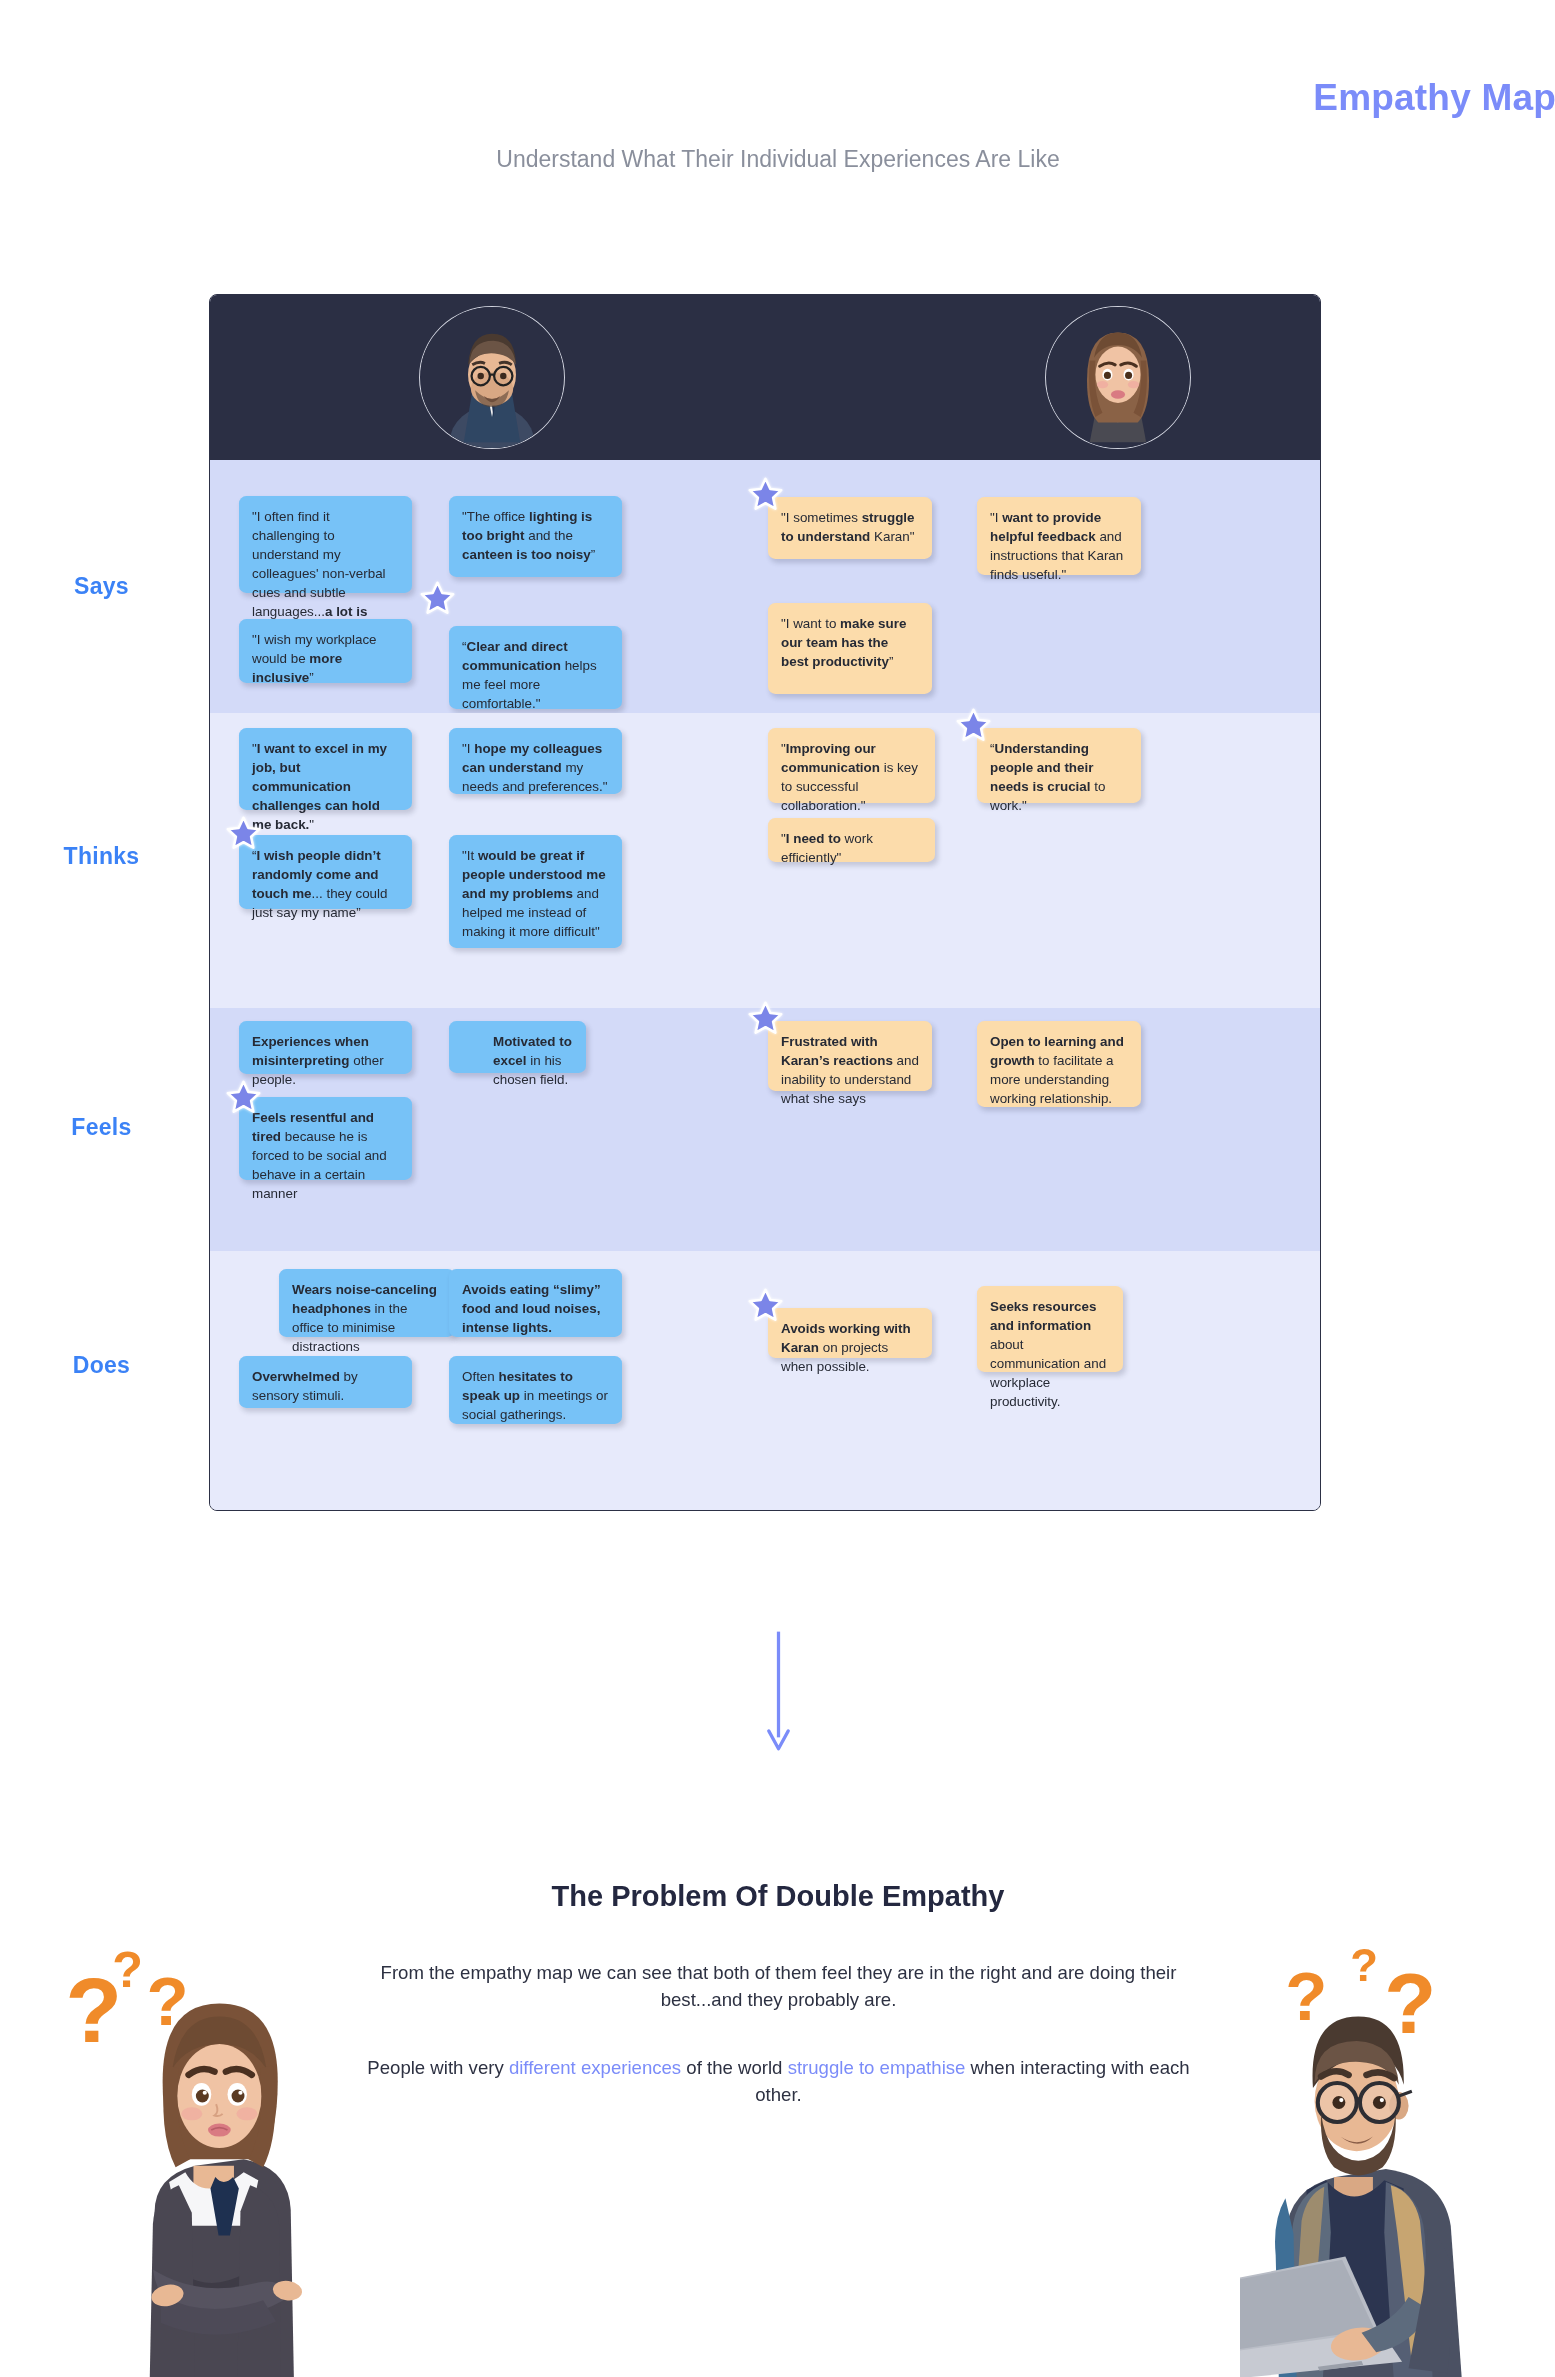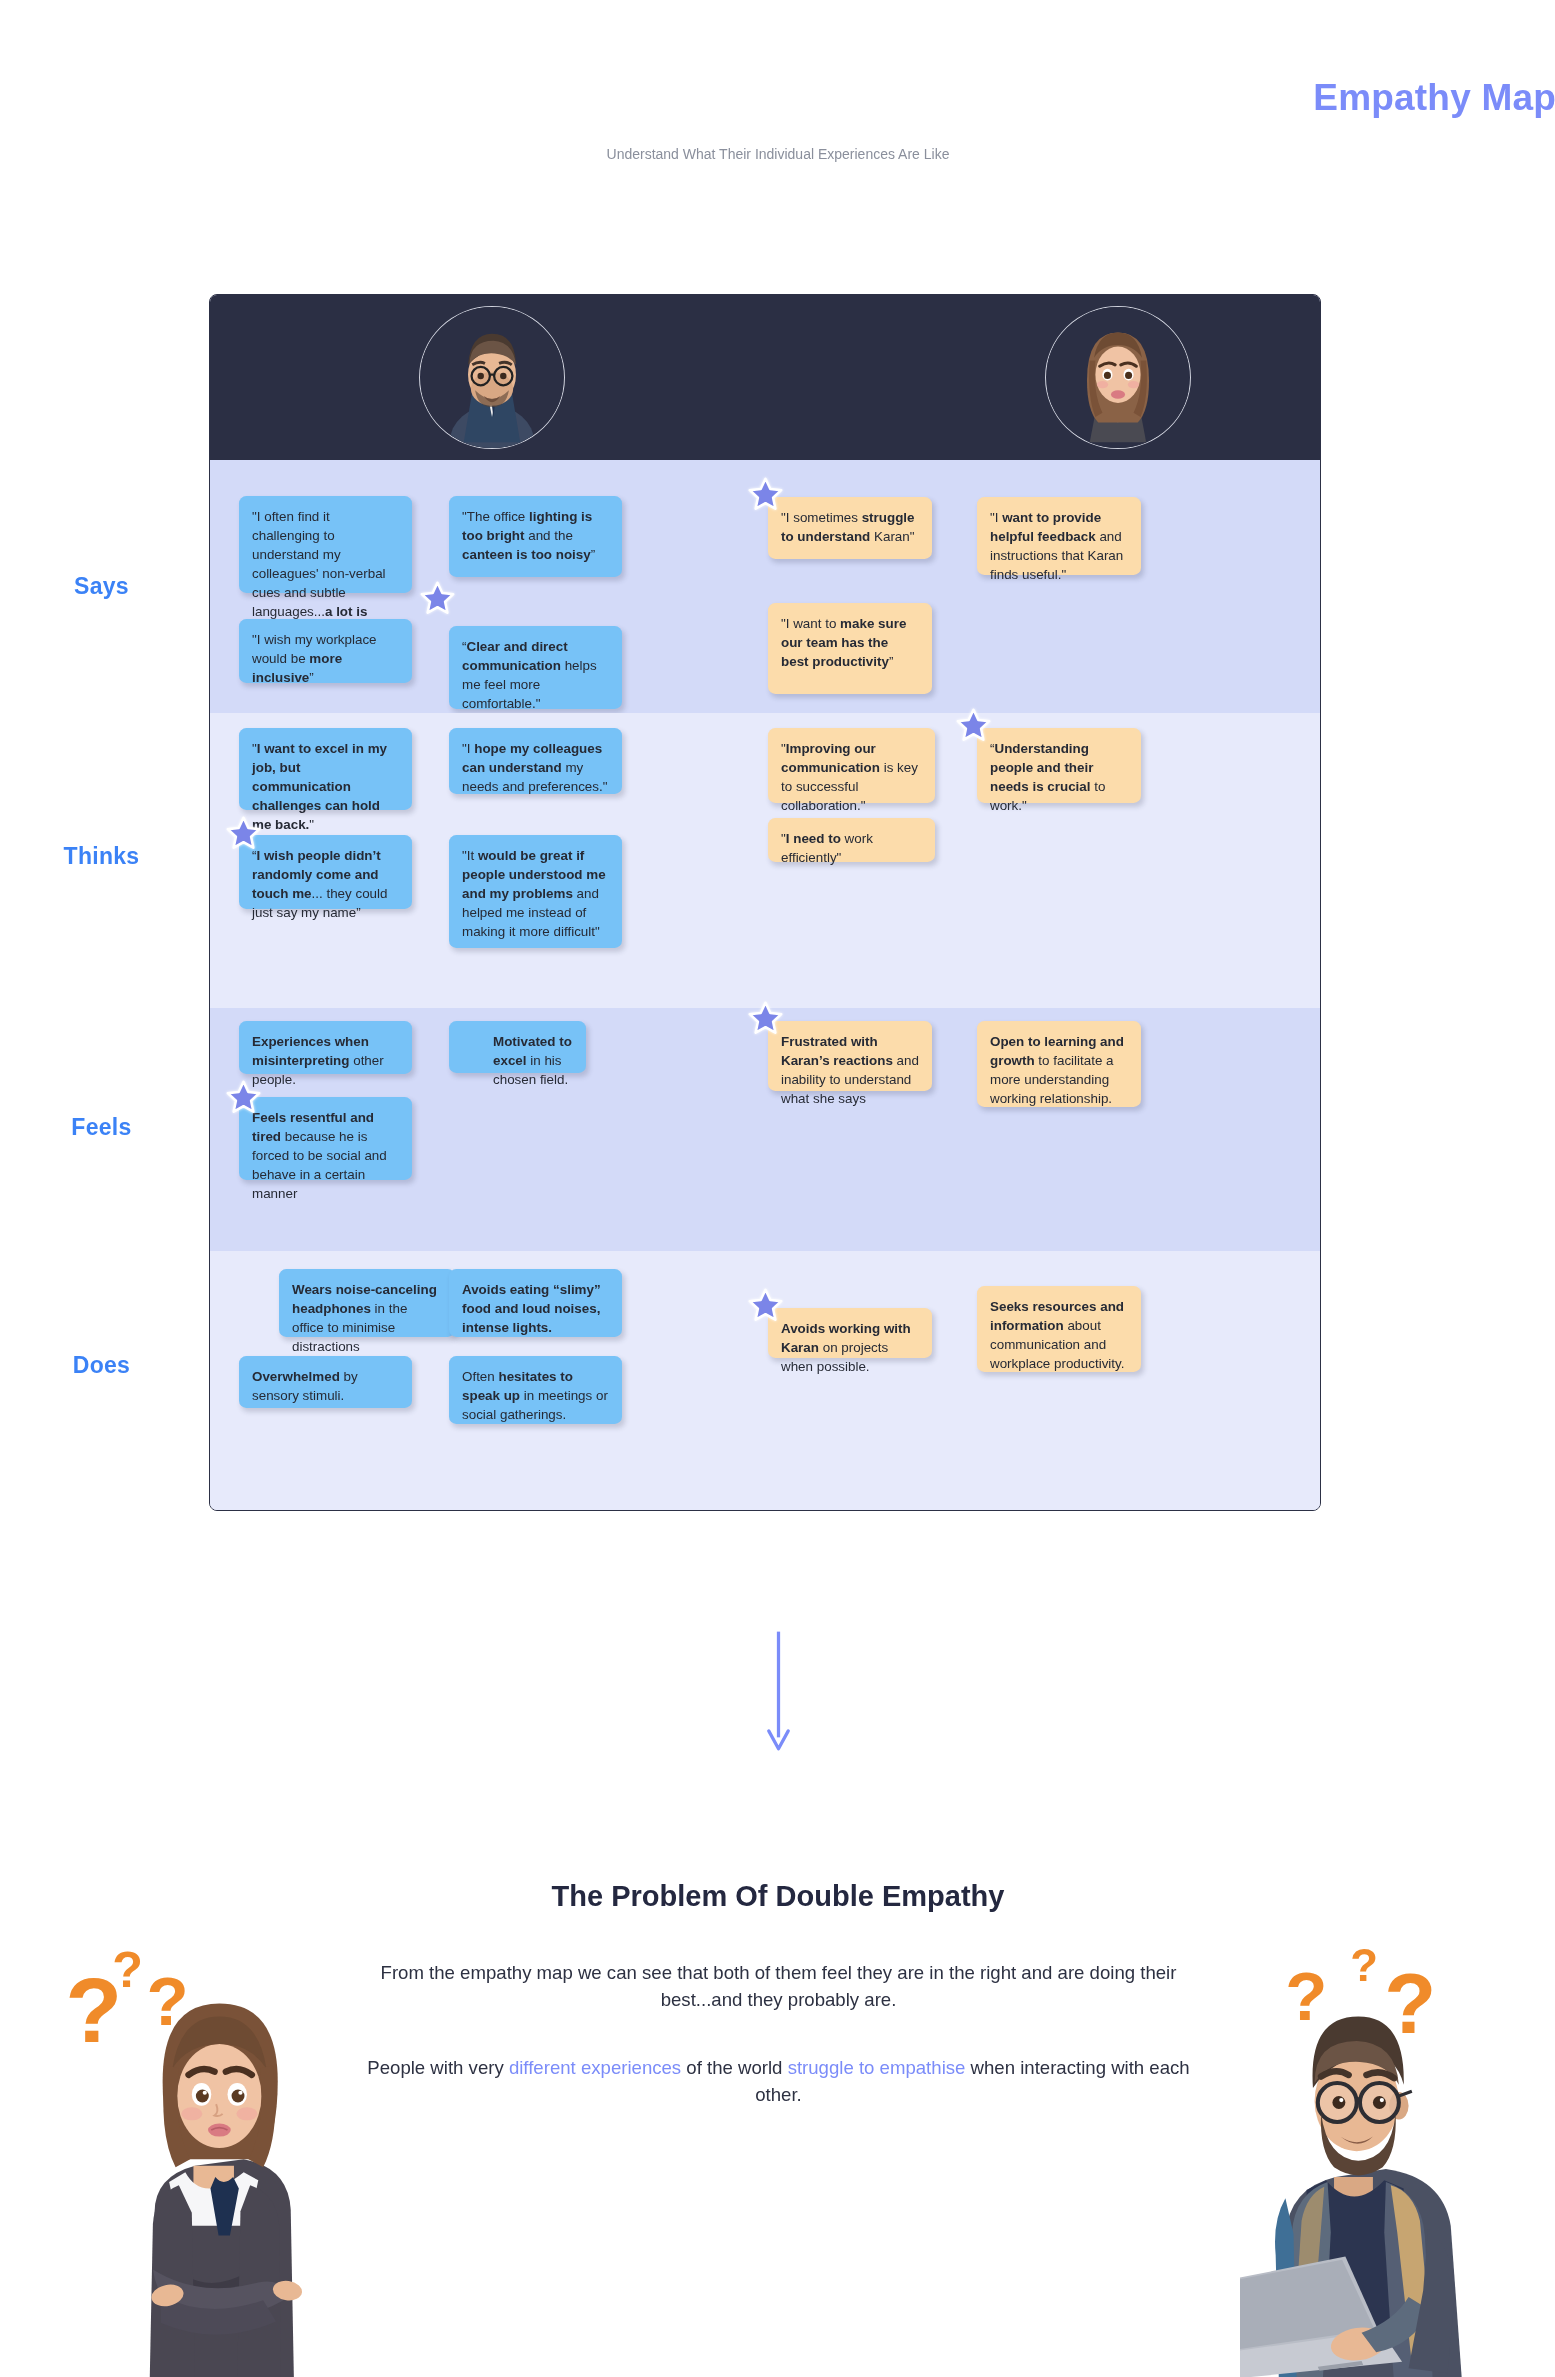--- a/index.html
+++ b/index.html
@@ -13,21 +13,21 @@
   
   .page-title {
     position: absolute; top: 77px; left: 0; width: 1556px;
     text-align: right;
     font-size: 37px; font-weight: 700; letter-spacing: 0.2px;
     color: #7b8cf9;
   }
   .page-subtitle {
     position: absolute; top: 146px; left: 0; width: 1556px;
     text-align: center;
-    font-size: 14px; font-weight: 400; color: #8a8f9c;
+    font-size: 23px; font-weight: 400; color: #8a8f9c;
   }
 
   
   .board {
     position: absolute; left: 209px; top: 294px;
     width: 1112px; height: 1217px;
     border: 1.6px solid #2c3045;
     border-radius: 8px;
     overflow: hidden;
     background: #e7eafb;
@@ -275,21 +275,21 @@
     <div class="card blue" style="left:29px; top:105px; width:173px; height:52px;">
       <span></span><b>Overwhelmed</b><span> by sensory stimuli.</span>
     </div>
     <div class="card blue" style="left:239px; top:105px; width:173px; height:68px;">
       <span>Often </span><b>hesitates to speak up</b><span> in meetings or social gatherings.</span>
     </div>
 
     <div class="card orange" style="left:558px; top:57px; width:164px; height:50px;">
       <span></span><b>Avoids working with Karan</b><span> on projects when possible.</span>
     </div>
-    <div class="card orange" style="left:767px; top:35px; width:164px; height:86px;">
+    <div class="card orange" style="left:767px; top:35px; width:146px; height:86px;">
       <span></span><b>Seeks resources and information</b><span> about communication and workplace productivity.</span>
     </div>
     <div class="star" style="left:537px; top:36px;">
       <svg viewBox="0 0 24 24">
           <path d="M12 1.8 l3.1 6.6 7.1 .8 -5.3 4.9 1.5 7.1 -6.4 -3.6 -6.4 3.6 1.5 -7.1 -5.3 -4.9 7.1 -.8z" fill="#7b85e8" stroke="#ffffff" stroke-width="1.6" stroke-linejoin="round"></path>
         </svg>
     </div>
   </div>
 
 </div>

